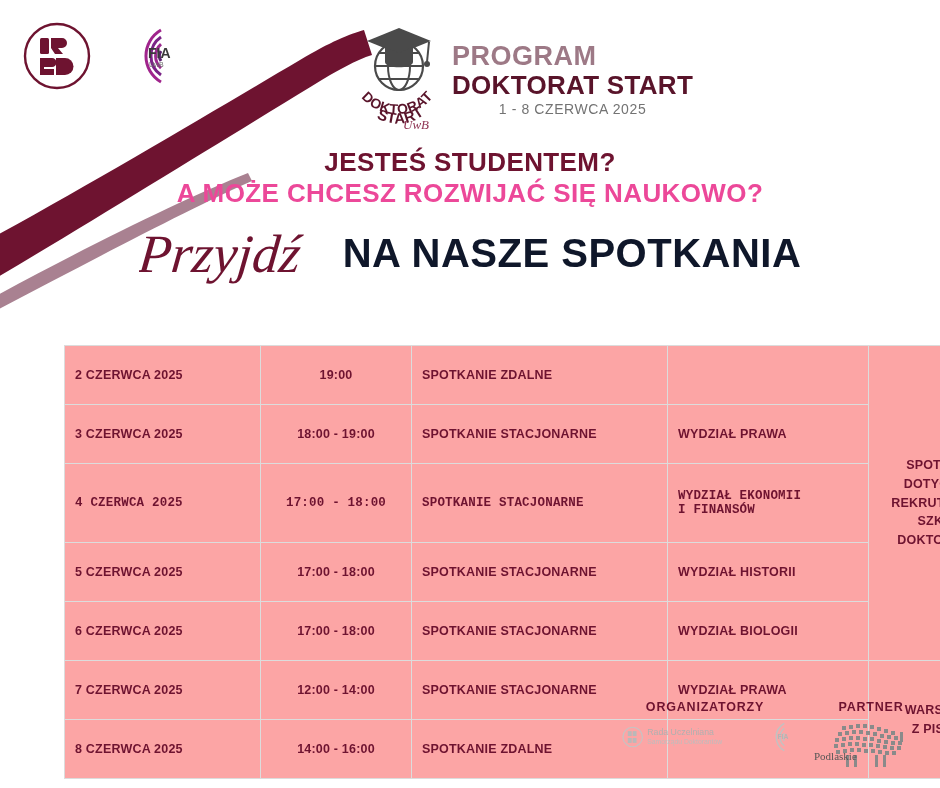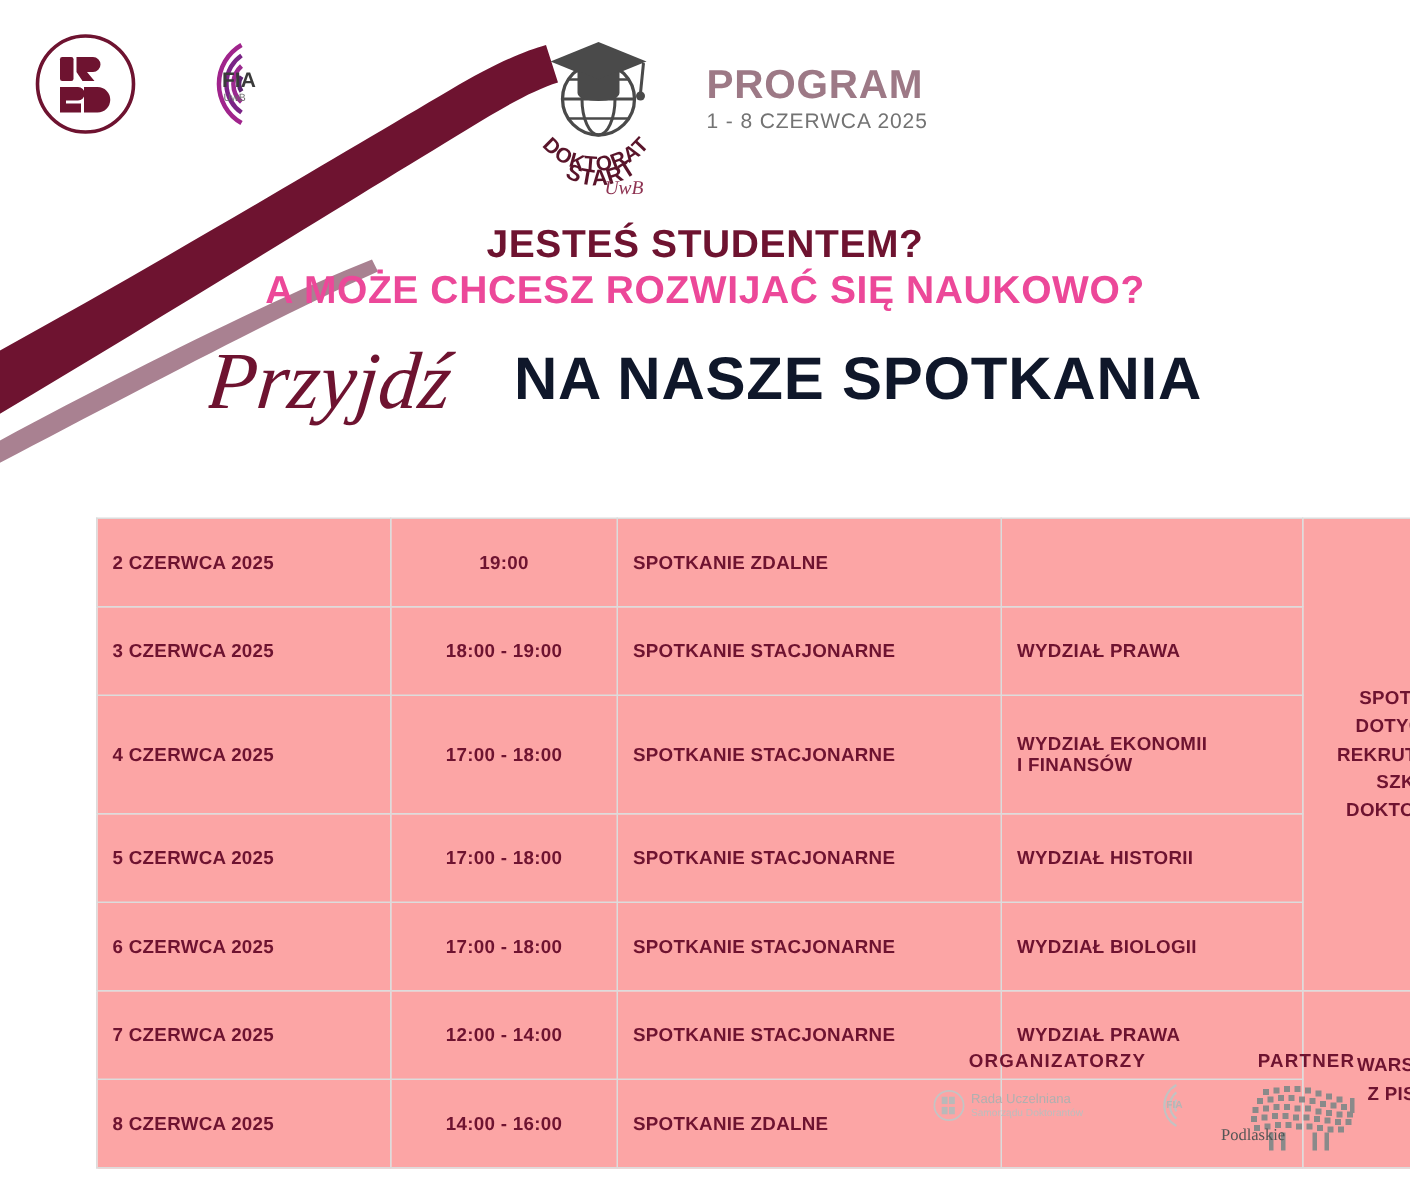--- a/index.html
+++ b/index.html
@@ -15,21 +15,21 @@
   
   .swoosh-layer{position:absolute;left:0;top:0;width:940px;height:330px;pointer-events:none;}
 
   
   .rusd-logo{position:absolute;left:22px;top:21px;width:70px;height:70px;}
   .fia-logo{position:absolute;left:103px;top:22px;width:68px;height:68px;}
 
   
   .program-header{position:absolute;left:355px;top:22px;display:flex;align-items:flex-start;}
   .ds-emblem{width:92px;height:112px;flex:0 0 auto;}
-  .program-text{margin-left:24px;padding-top:20px;}
+  .program-text{margin-left:5px;padding-top:20px;}
   .program-word{
     font-size:27px;font-weight:bold;letter-spacing:0.5px;
     color:#9D7986;line-height:1.05;margin:0;
   }
   .program-sub{
     font-size:26px;font-weight:bold;letter-spacing:0.3px;
     color:#59142A;line-height:1.08;margin:1px 0 0 0;
   }
   .program-dates{
     font-size:14px;font-weight:normal;letter-spacing:0.6px;
@@ -72,21 +72,21 @@
     letter-spacing:0.2px;
     padding:8px 10px;
     vertical-align:middle;
     background:#fca5a5;
   }
   td.col-date{width:175px;}
   td.col-time{width:130px;text-align:center;}
   td.col-type{width:235px;}
   td.col-place{width:180px;}
   td.col-note{width:129px;text-align:center;line-height:1.5;}
-  td.row-tall{height:62px;}
+  td.row-tall{height:62px;font-family:Liberation Mono, monospace;}
   td.row-std{height:42px;}
   .cell-line{display:block;}
 
   
   .footer{position:absolute;left:0;top:700px;width:940px;height:88px;}
   .org-block{position:absolute;left:620px;top:0;width:170px;text-align:center;}
   .partner-block{position:absolute;left:806px;top:0;width:130px;text-align:center;}
   .foot-title{
     font-size:12.5px;font-weight:bold;letter-spacing:0.8px;
     color:#6E1330;margin:0 0 6px 0;
@@ -150,20 +150,21 @@
       <textPath href="#arc1" startOffset="4%">DOKTORAT</textPath>
     </text>
     <text font-family="Liberation Sans, sans-serif" font-size="15" font-weight="bold" fill="#59142A" letter-spacing="0.5">
       <textPath href="#arc2" startOffset="16%">START</textPath>
     </text>
     <text x="48" y="107" font-size="13" fill="#8E3352" font-style="italic" font-family="Liberation Serif, serif">UwB</text>
   </svg>
 
   <div class="program-text">
     <p class="program-word">PROGRAM</p>
+    <p class="program-sub">DOKTORAT START</p>
     <p class="program-dates">1 - 8 CZERWCA 2025</p>
   </div>
 </div>
 
 <div class="headline">
   <p class="headline-l1">JESTEŚ STUDENTEM?</p>
   <p class="headline-l2">A MOŻE CHCESZ ROZWIJAĆ SIĘ NAUKOWO?</p>
 </div>
 
 <div class="cta-row">

